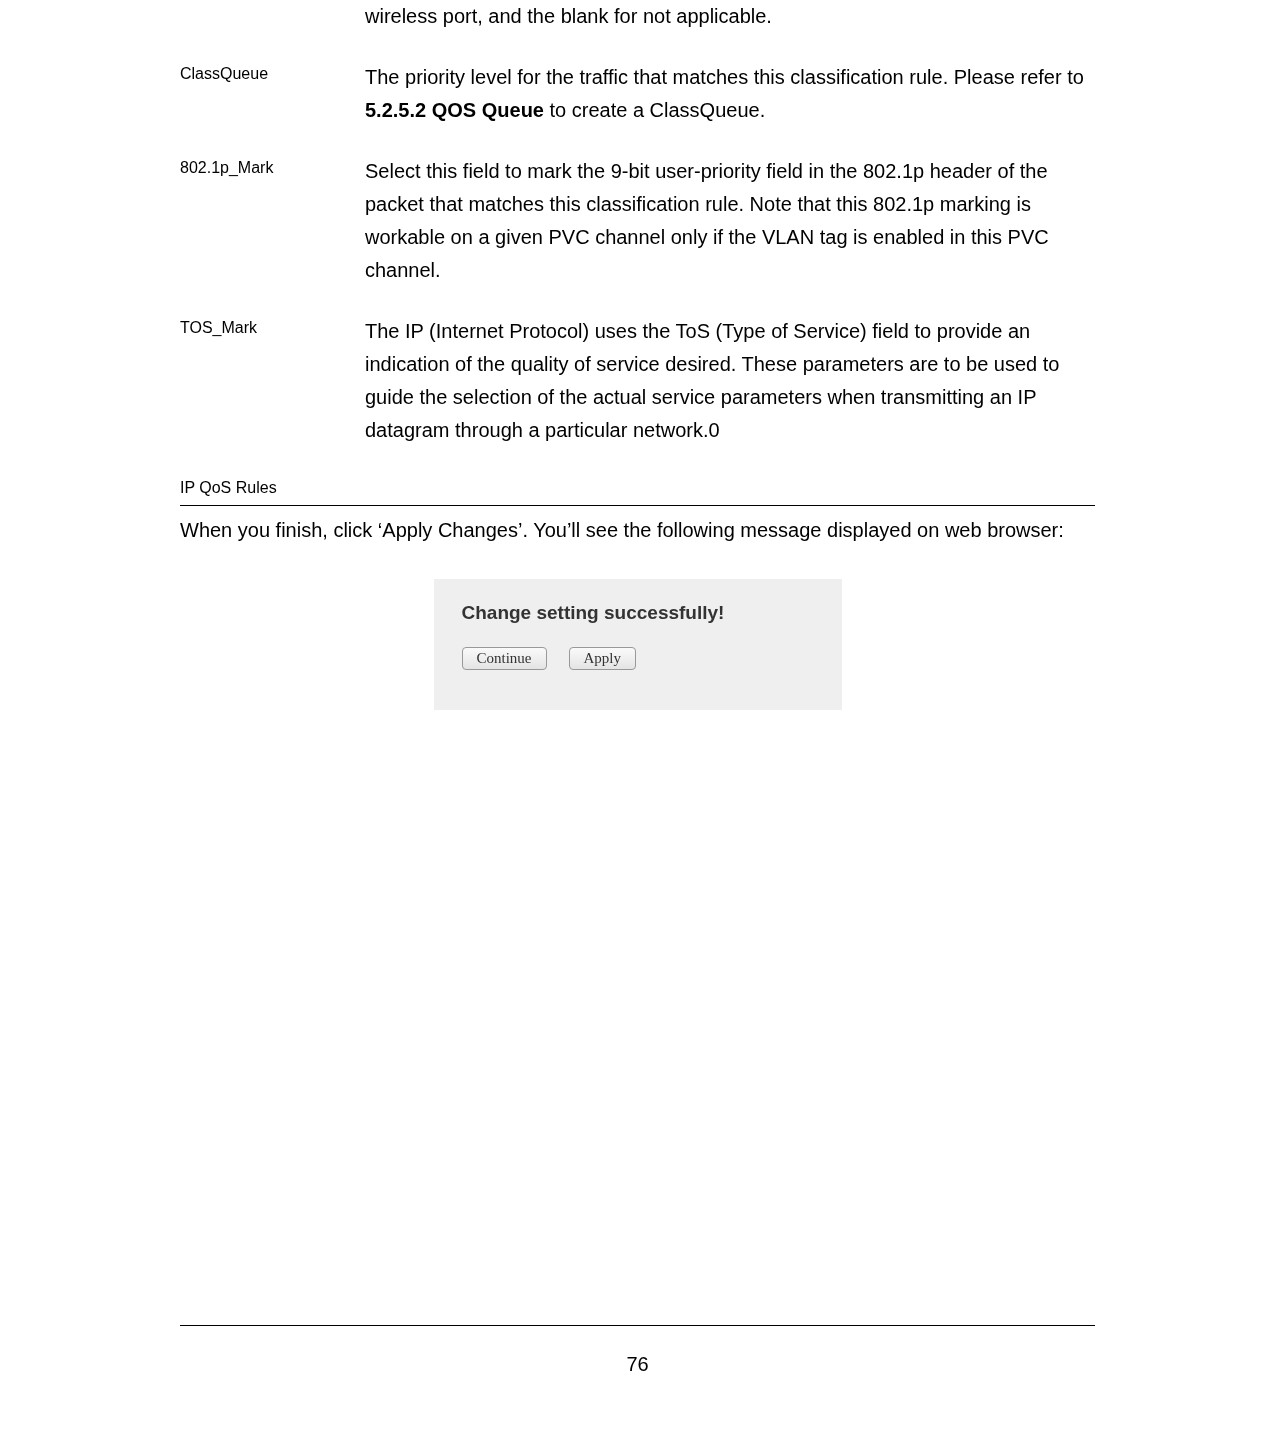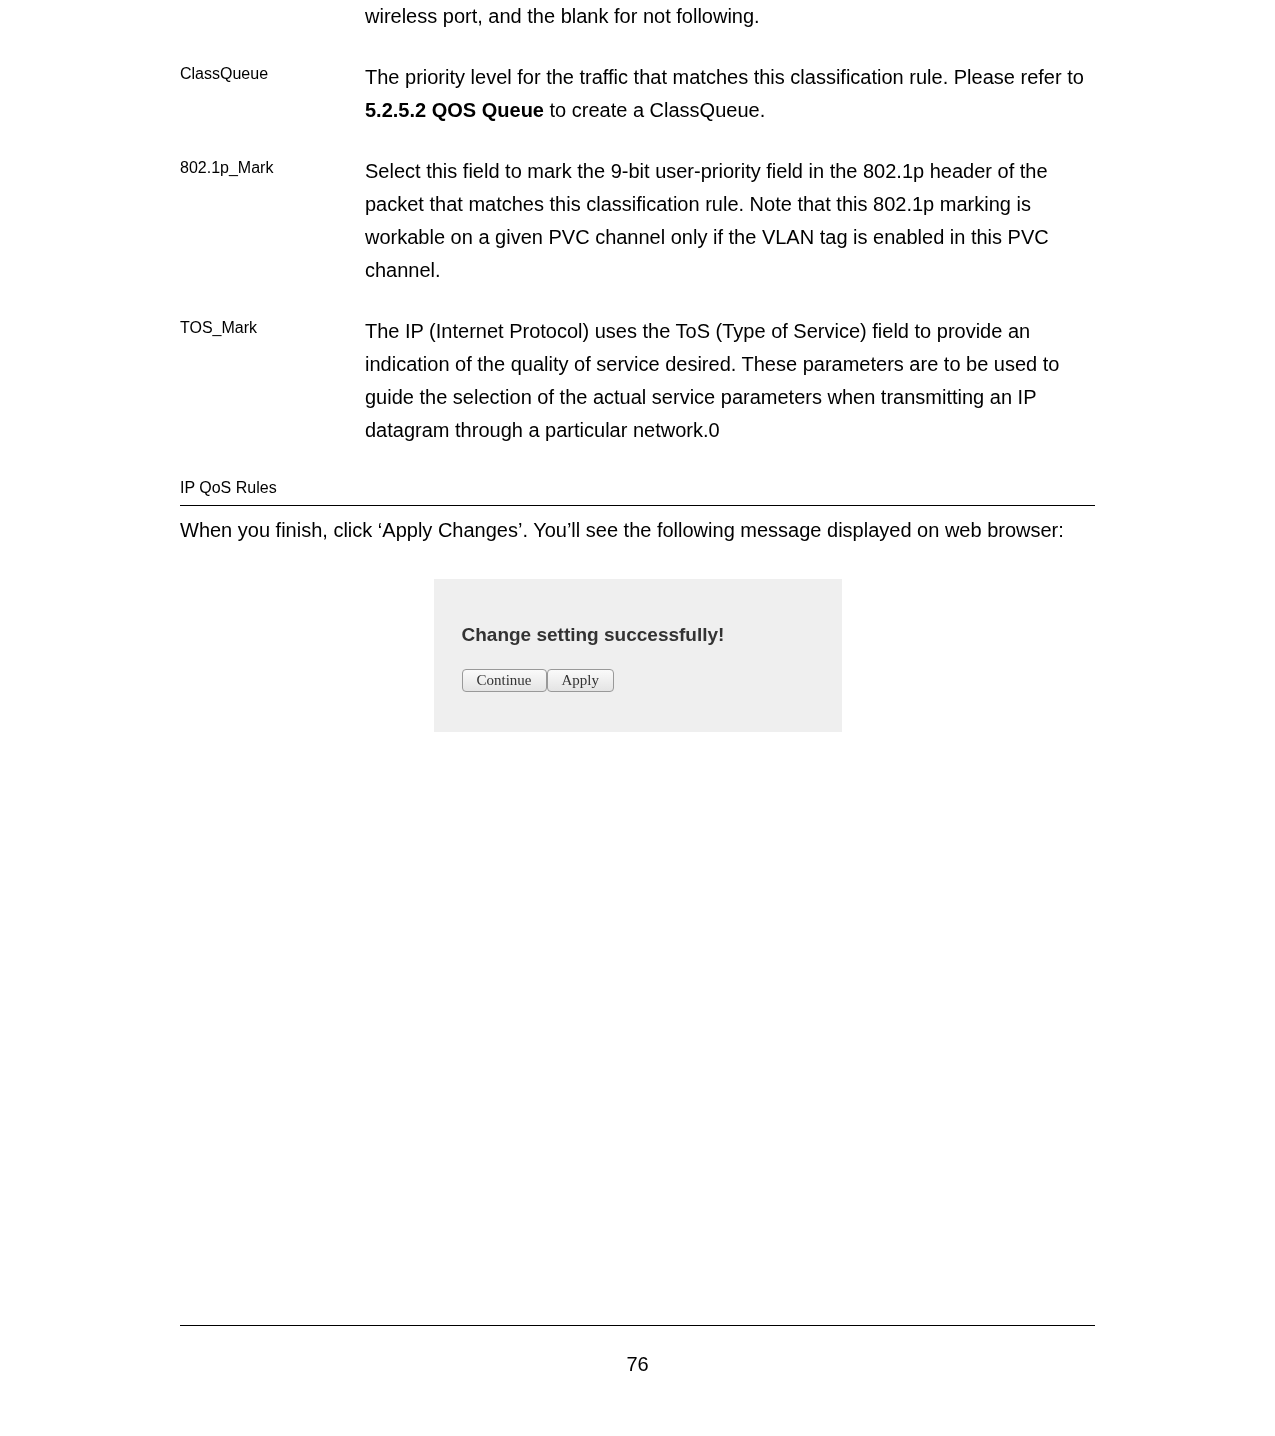--- a/index.html
+++ b/index.html
@@ -52,33 +52,33 @@
       margin-top: 6px;
       line-height: 1.65;
     }
     .dialog-container {
       margin-top: 32px;
       display: flex;
       justify-content: center;
     }
     .dialog-box {
       background: #efefef;
-      padding: 40px 28px 40px 28px;
+      padding: 18px 28px 40px 28px;
       width: 408px;
     }
     .dialog-title {
       font-family: Arial, sans-serif;
       font-weight: bold;
       font-size: 19px;
       color: #333;
       margin-bottom: 18px;
     }
     .dialog-buttons {
       display: flex;
-      gap: 0;
+      gap: 22px;
     }
     .dialog-btn {
       font-family: "Times New Roman", serif;
       font-size: 15px;
       padding: 2px 14px;
       background: linear-gradient(#fafafa, #e4e4e4);
       border: 1px solid #999;
       border-radius: 4px;
       color: #333;
       cursor: pointer;
@@ -99,21 +99,21 @@
       font-size: 20px;
     }
   </style>
 </head>
 <body>
 
 <div class="definition-table">
 
   <div class="def-row partial-first">
     <div class="def-term">placeholder</div>
-    <div class="def-desc">wireless port, and the blank for not following.</div>
+    <div class="def-desc">wireless port, and the blank for not applicable.</div>
   </div>
 
   <div class="def-row">
     <div class="def-term">ClassQueue</div>
     <div class="def-desc"><span>The priority level for the traffic that matches this classification rule. Please refer to </span><span class="bold">5.2.5.2 QOS Queue</span><span> to create a ClassQueue.</span></div>
   </div>
 
   <div class="def-row">
     <div class="def-term">802.1p_Mark</div>
     <div class="def-desc">Select this field to mark the 9-bit user-priority field in the 802.1p header of the packet that matches this classification rule. Note that this 802.1p marking is workable on a given PVC channel only if the VLAN tag is enabled in this PVC channel.</div>

